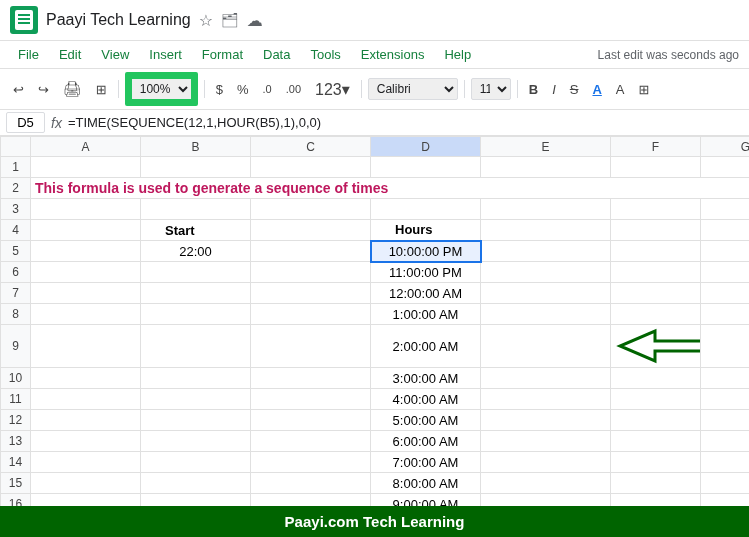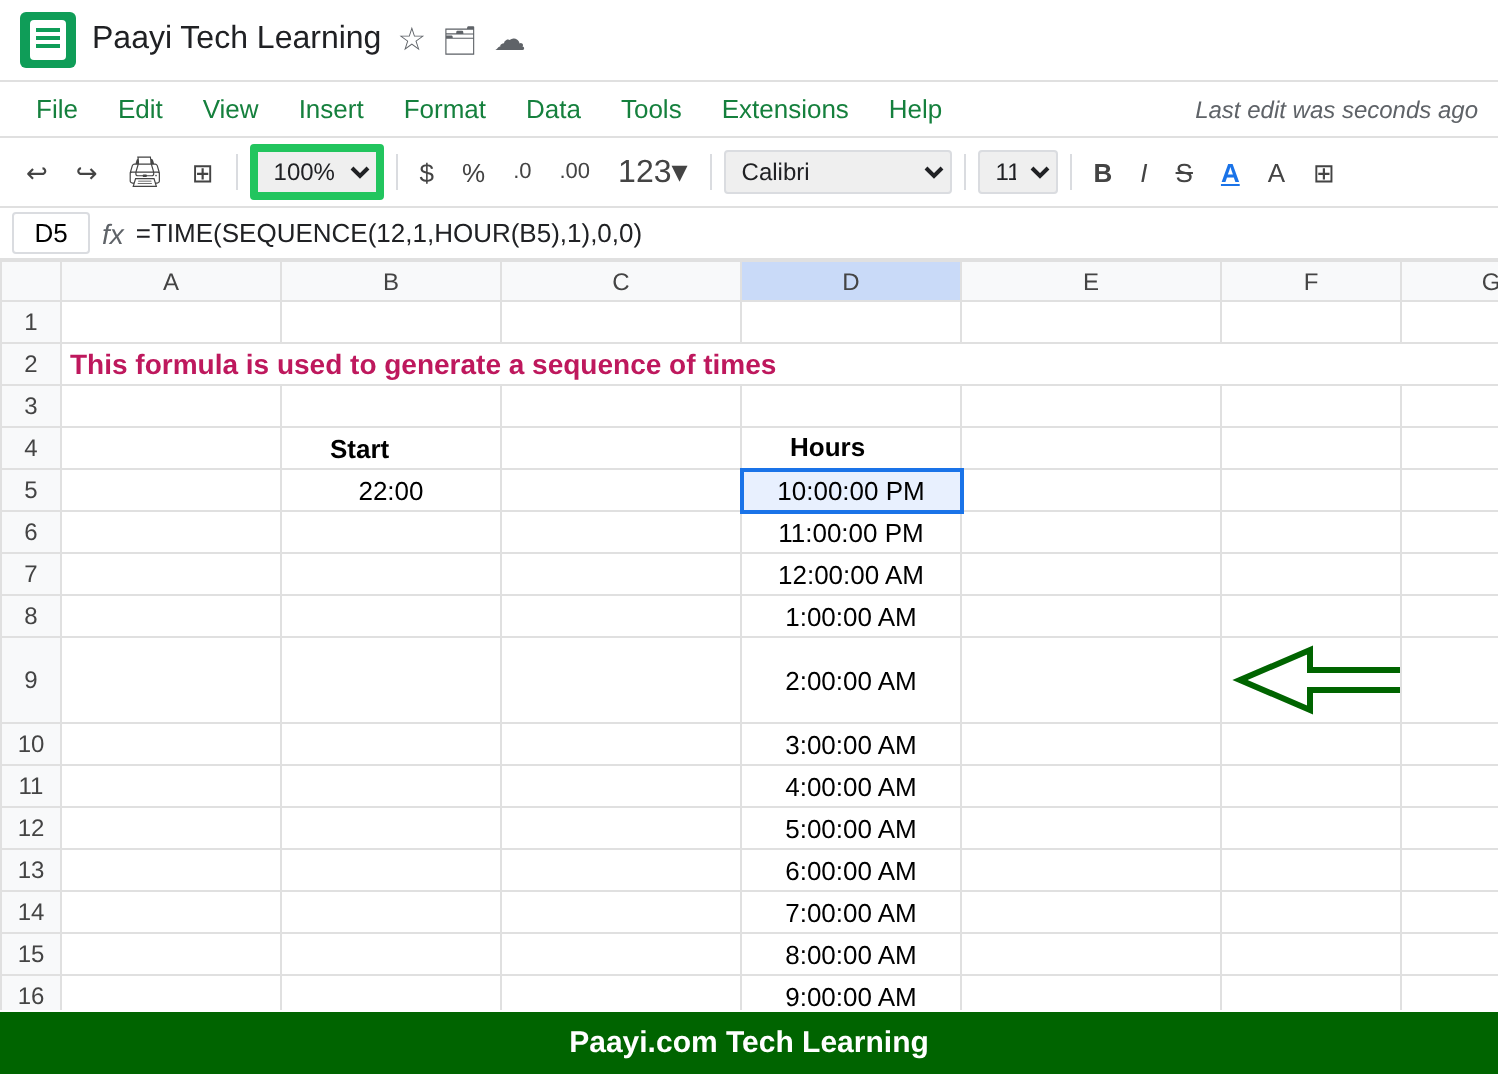--- a/index.html
+++ b/index.html
@@ -60,21 +60,20 @@
       padding: 4px 8px;
       font-size: 13px;
       color: #15803d;
       cursor: pointer;
       border-radius: 3px;
     }
     #last-edit {
       margin-left: auto;
       font-size: 12px;
       color: #5f6368;
-      font-style: italic;
       text-align: right;
     }
 
     
     #toolbar {
       display: flex;
       align-items: center;
       padding: 3px 8px;
       gap: 4px;
       border-bottom: 1px solid #e0e0e0;
@@ -91,31 +90,31 @@
     }
     .toolbar-divider {
       width: 1px;
       height: 18px;
       background: #dadce0;
       margin: 0 2px;
     }
     #zoom-select {
       font-size: 12px;
       padding: 2px 4px;
-      border: 4px solid #22c55e;
+      border: 7px solid #22c55e;
       border-radius: 2px;
       color: #202124;
     }
     #font-select {
       font-size: 12px;
       padding: 2px 4px;
       border: 1px solid #dadce0;
       border-radius: 2px;
       color: #202124;
-      width: 114px;
+      width: 90px;
     }
     #font-size-select {
       font-size: 12px;
       padding: 2px 4px;
       border: 1px solid #dadce0;
       border-radius: 2px;
       color: #202124;
       width: 40px;
     }
     .toolbar-bold { font-weight: bold; }

